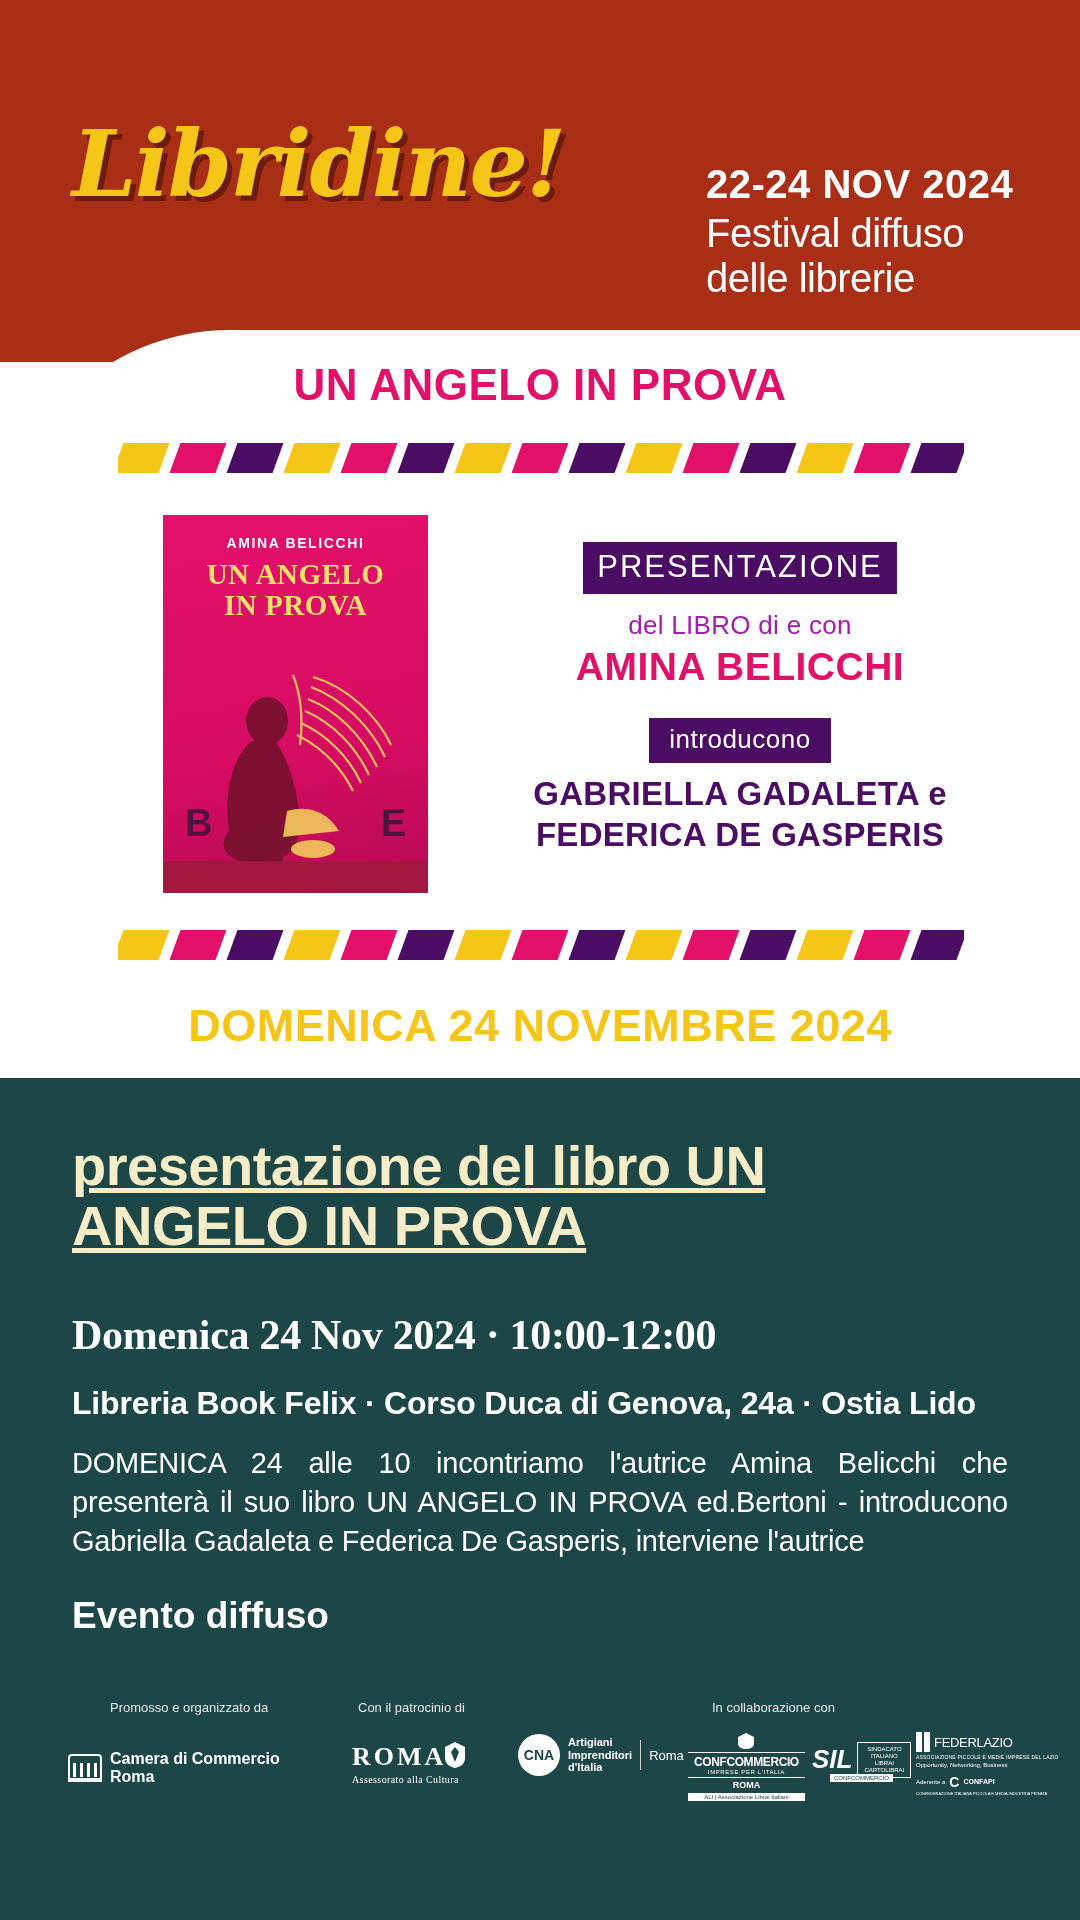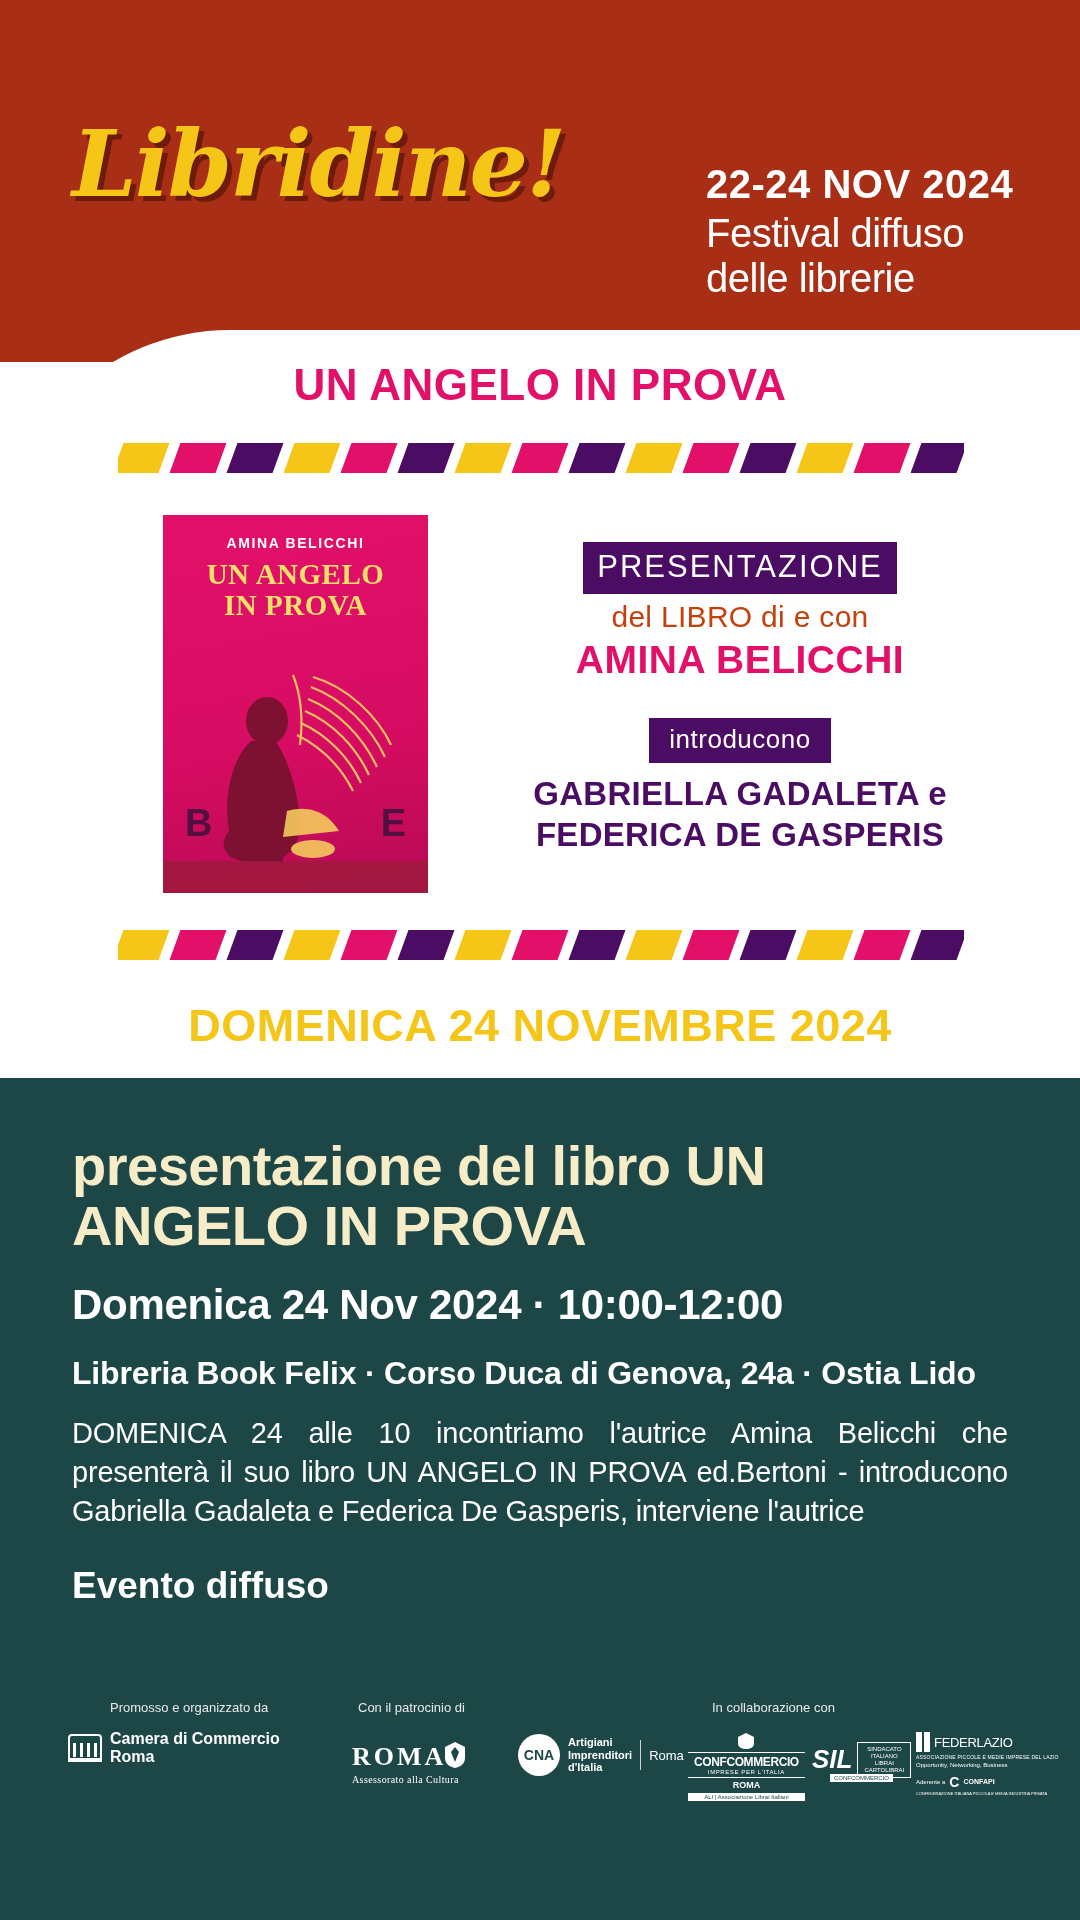--- a/index.html
+++ b/index.html
@@ -160,23 +160,23 @@
     padding: 7px 14px 9px;
     font-size: 31px;
     letter-spacing: 2px;
   }
   .tag.small {
     font-size: 26px;
     letter-spacing: 0.5px;
     padding: 6px 20px 8px;
   }
   .sub-dark {
-    color: #c2410c;
-    font-size: 30px;
-    margin-top: 6px;
+    color: #a21caf;
+    font-size: 26px;
+    margin-top: 16px;
     letter-spacing: 0.3px;
   }
   .name-pink {
     color: #e3106a;
     font-size: 39px;
     font-weight: bold;
     margin-top: 4px;
     letter-spacing: 0.5px;
   }
   .name-purple {
@@ -217,27 +217,29 @@
     background: #1d4746;
     z-index: 10;
     padding: 58px 72px 0 72px;
   }
   .p-title {
     color: #f6edc8;
     font-size: 56px;
     font-weight: bold;
     line-height: 1.08;
     letter-spacing: -0.5px;
+    text-decoration: underline;
   }
   .p-when {
     color: #ffffff;
     font-size: 42px;
     font-weight: bold;
-    margin-top: 24px;
+    margin-top: 54px;
     letter-spacing: -0.3px;
+    font-family: Liberation Serif, serif;
   }
   .p-where {
     color: #ffffff;
     font-size: 32px;
     font-weight: bold;
     margin-top: 26px;
     letter-spacing: -0.2px;
   }
   .p-desc {
     color: #ffffff;
@@ -432,21 +434,21 @@
     <div class="p-desc">DOMENICA 24 alle 10 incontriamo l'autrice Amina Belicchi che presenterà il suo libro UN ANGELO IN PROVA ed.Bertoni - introducono Gabriella Gadaleta e Federica De Gasperis, interviene l'autrice</div>
     <div class="p-open">Evento diffuso</div>
   </div>
 
   <div class="footer">
 
     <div class="f-head" style="left:110px; top:10px;">Promosso e organizzato da</div>
     <div class="f-head" style="left:358px; top:10px;">Con il patrocinio di</div>
     <div class="f-head" style="left:712px; top:10px;">In collaborazione con</div>
 
-    <div class="f-logo cc-logo" style="left:68px; top:40px;">
+    <div class="f-logo cc-logo" style="left:68px; top:60px;">
       <div class="cc-mark"></div>
       <div class="cc-text">
         <div>Camera di Commercio</div>
         <div>Roma</div>
       </div>
     </div>
 
     <div class="f-logo roma-logo" style="left:352px; top:52px;">
       <div class="roma-big">ROMA</div>
       <div class="roma-small">Assessorato alla Cultura</div>

